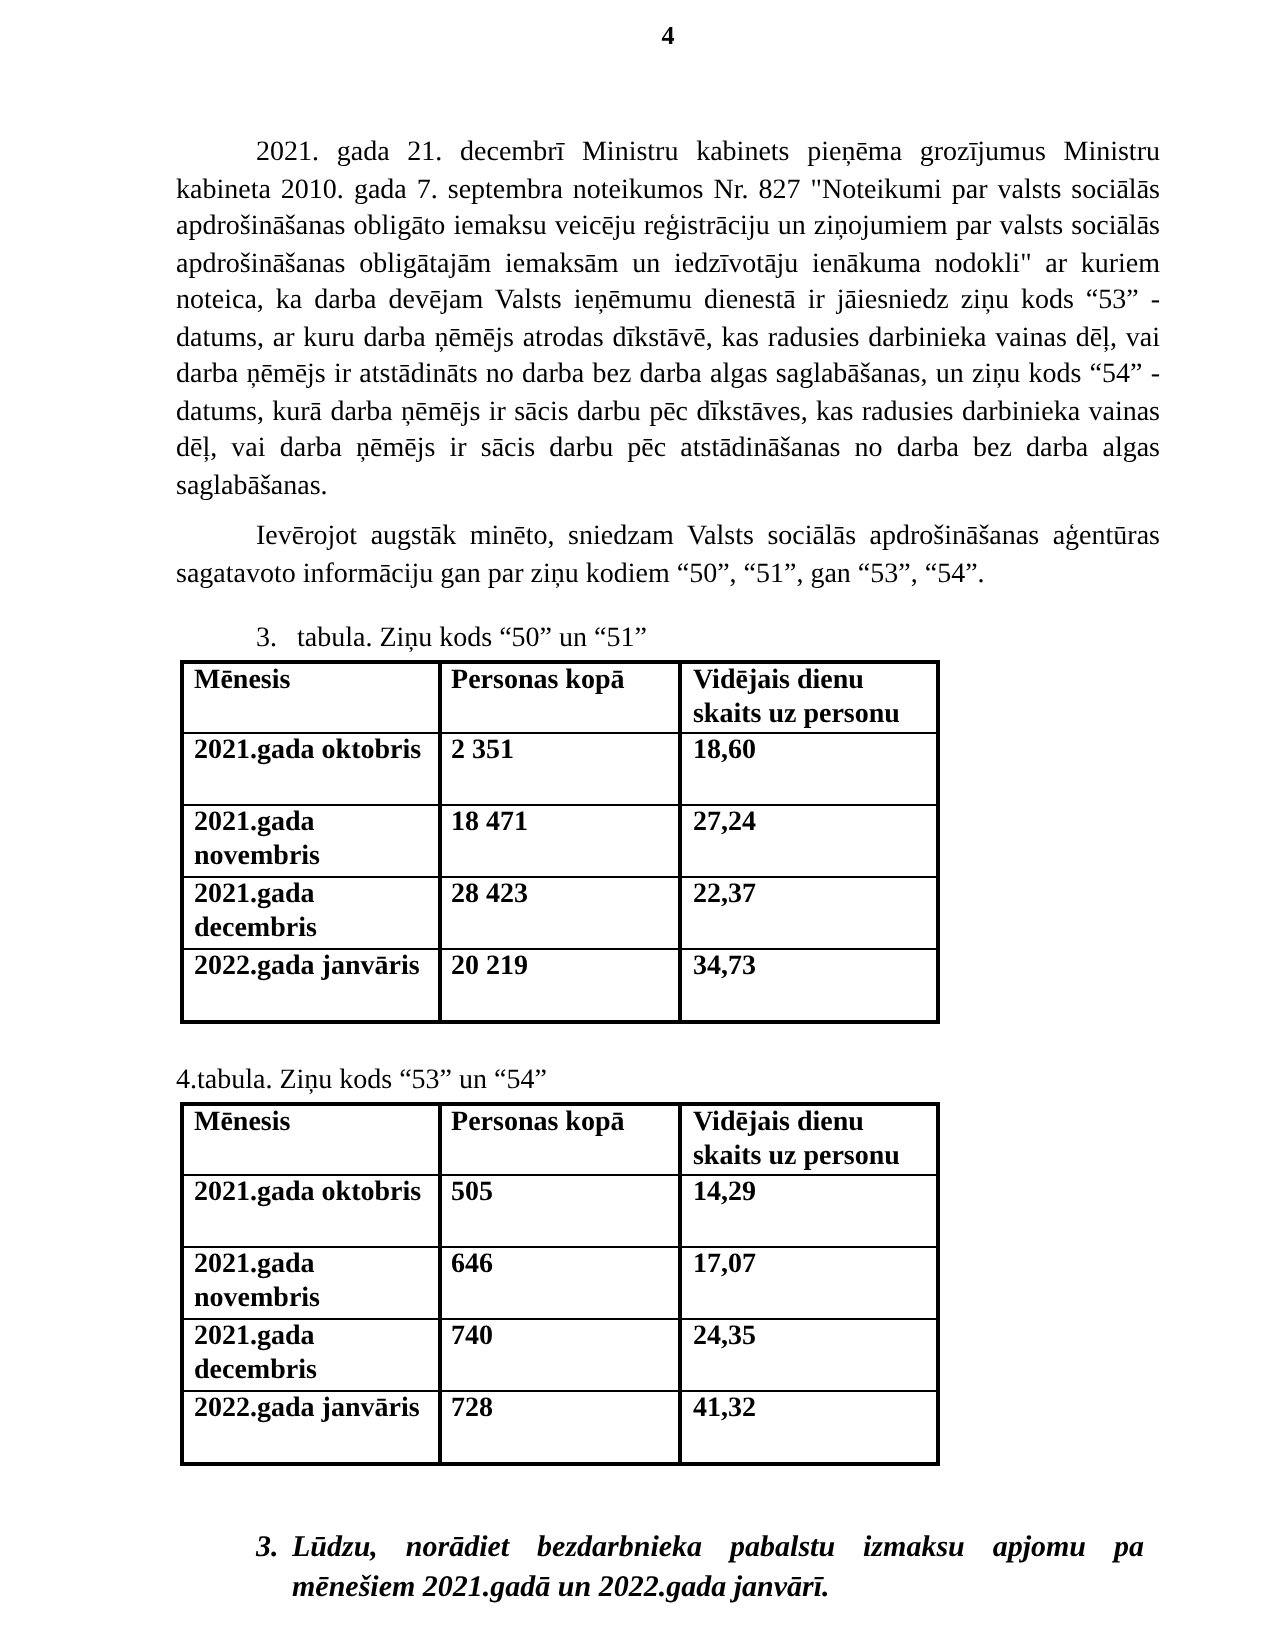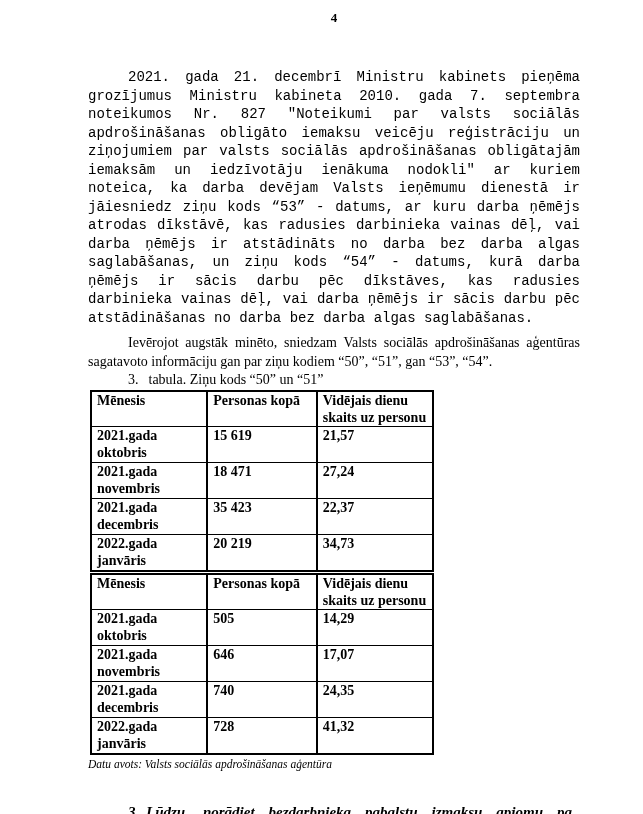--- a/index.html
+++ b/index.html
@@ -29,34 +29,35 @@
     margin-left: 88px;
     width: 492px;
   }
   .body-paragraph {
     margin: 0;
     font-size: 14px;
     line-height: 18.5px;
     text-align: justify;
     text-indent: 40px;
   }
-  .p1 { margin-top: 42px; font-family: Liberation Mono, monospace; }
+  .p1 { margin-top: 42px; }
   .p2 { margin-top: 7px; }
   .table-caption {
+    margin-top: 14px;
     font-size: 14px;
     line-height: 18px;
     white-space: nowrap;
   }
   .caption-indented { padding-left: 40px; }
   .caption-number { display: inline-block; margin-right: 10px; }
   table.data-table {
     margin-left: 2px;
     border-collapse: collapse;
     table-layout: fixed;
-    width: 344px;
+    width: 380px;
     border: 2px solid #000;
     margin-top: 1px;
   }
   table.data-table th,
   table.data-table td {
     border: 1px solid #000;
     vertical-align: top;
     padding: 1px 4px 0 5px;
     font-size: 14px;
     line-height: 16.5px;
@@ -126,41 +127,42 @@
           <col class="col-avg">
       </colgroup>
       <tbody>
           <tr>
         <th>Mēnesis</th>
         <th>Personas kopā</th>
         <th class="justified">Vidējais dienu skaits uz personu</th>
       </tr>
       <tr>
         <td>2021.gada oktobris</td>
-        <td>15 619</td>
-        <td>21,57</td>
+        <td>2 351</td>
+        <td>18,60</td>
       </tr>
       <tr>
         <td>2021.gada novembris</td>
         <td>18 471</td>
         <td>27,24</td>
       </tr>
       <tr>
         <td>2021.gada decembris</td>
-        <td>35 423</td>
+        <td>28 423</td>
         <td>22,37</td>
       </tr>
       <tr>
         <td>2022.gada janvāris</td>
         <td>20 219</td>
         <td>34,73</td>
       </tr>
     </tbody>
       </table>
 
+    <div class="table-caption" style="margin-top:20px;">4.tabula. Ziņu kods “53” un “54”</div>
 
     <table class="data-table">
       <colgroup>
         <col class="col-month">
           <col class="col-total">
           <col class="col-avg">
       </colgroup>
       <tbody>
           <tr>
         <th>Mēnesis</th>
@@ -183,21 +185,20 @@
         <td>24,35</td>
       </tr>
       <tr>
         <td>2022.gada janvāris</td>
         <td>728</td>
         <td>41,32</td>
       </tr>
     </tbody>
       </table>
 
-    <div class="footnote">Datu avots: Valsts sociālās apdrošināšanas aģentūra</div>
 
     <div class="question">
       <span class="q-number">3.</span>
       <span class="q-text">Lūdzu, norādiet bezdarbnieka pabalstu izmaksu apjomu pa mēnešiem 2021.gadā un 2022.gada janvārī.</span>
     </div>
 
   </div>
 </div>
 
 </body></html>

